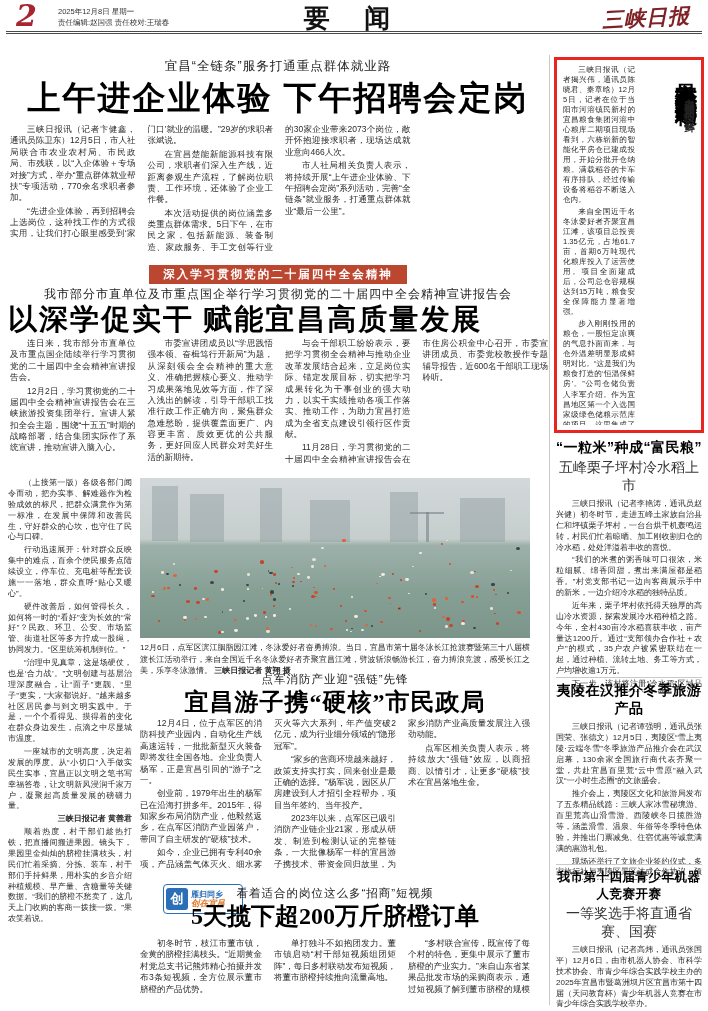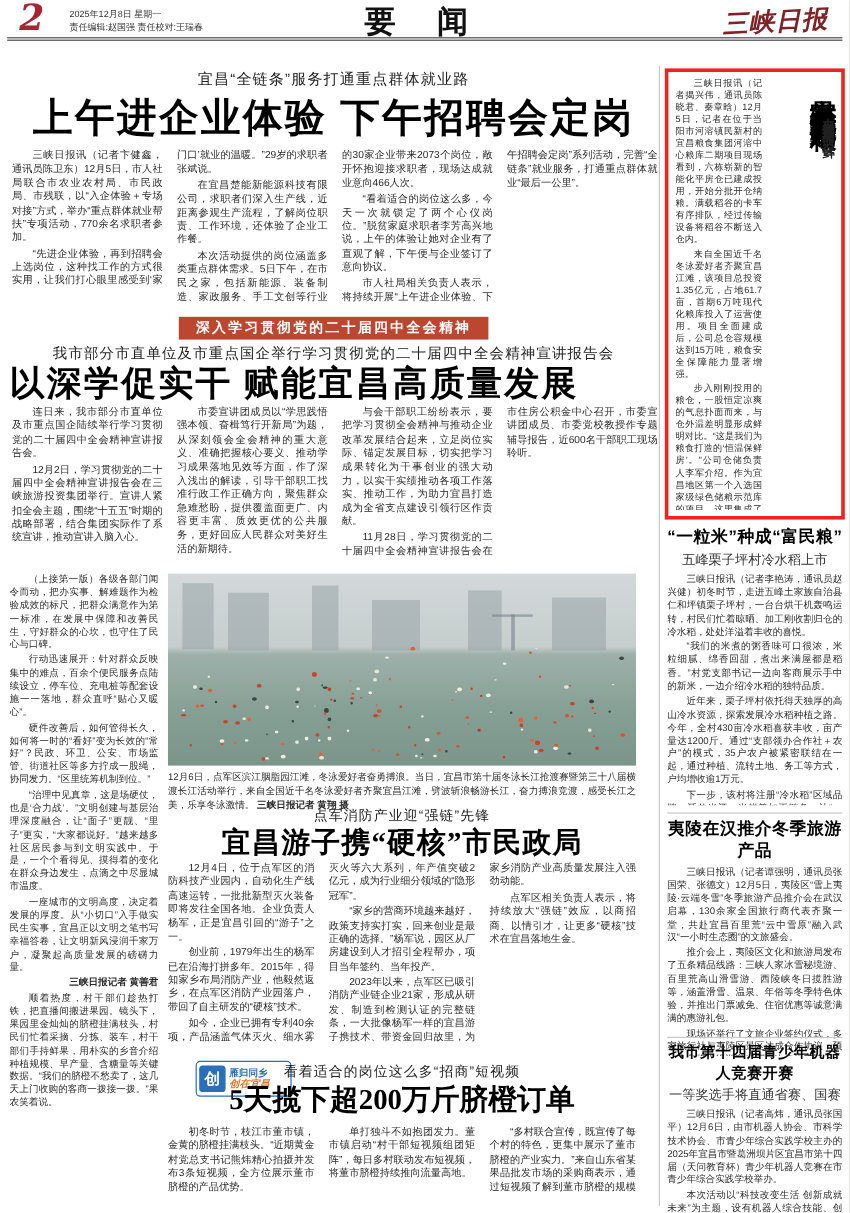--- a/index.html
+++ b/index.html
@@ -78,21 +78,21 @@
   .badge-l1{font-size:8px;font-weight:bold;color:#2a6fb8;}
   .badge-l2{font-size:8.5px;font-weight:bold;color:#e07a2a;font-style:italic;}
   .org-kicker{position:absolute;left:140px;top:886px;width:390px;font-size:11.5px;}
   .org-headline{position:absolute;left:140px;top:900px;width:390px;text-align:center;
       font-family:"Liberation Serif",serif;font-size:24px;font-weight:bold;color:#000;}
   .org-body{position:absolute;left:140px;top:938px;width:390px;height:68px;columns:3;}
   
   .vline{position:absolute;left:549px;top:55px;width:1px;height:950px;background:#c9c9c9;}
   .rblock{position:absolute;left:556px;width:146px;}
   .r-headline{text-align:center;font-size:14px;font-weight:900;color:#000;letter-spacing:.5px;}
-  .r-sub{text-align:center;font-size:11px;color:#333;margin-top:2px;}
+  .r-sub{text-align:center;font-size:14px;color:#333;margin-top:2px;}
   .colblock{font-size:8px;line-height:1.36;text-align:justify;color:#2a2a2a;overflow:hidden;margin-top:4px;}
   .hsep{position:absolute;left:556px;width:146px;height:1px;background:#c9c9c9;}
 </style>
 </head>
 <body>
 
 <div class="page">
 
   <div class="hdr">
     <div class="pagenum">2</div>
@@ -105,21 +105,20 @@
   </div>
   <div class="hdr-rule"></div>
 
   <div class="kicker topstory-kicker">宜昌“全链条”服务打通重点群体就业路</div>
   <div class="topstory-headline">上午进企业体验 下午招聘会定岗</div>
   <div class="body-cols topstory-body">
       <p>三峡日报讯（记者卞健鑫，通讯员陈卫东）12月5日，市人社局联合市农业农村局、市民政局、市残联，以“入企体验＋专场对接”方式，举办“重点群体就业帮扶”专项活动，770余名求职者参加。</p>
       <p>“先进企业体验，再到招聘会上选岗位，这种找工作的方式很实用，让我们打心眼里感受到‘家门口’就业的温暖。”29岁的求职者张斌说。</p>
       <p>在宜昌楚能新能源科技有限公司，求职者们深入生产线，近距离参观生产流程，了解岗位职责、工作环境，还体验了企业工作餐。</p>
       <p>本次活动提供的岗位涵盖多类重点群体需求。5日下午，在市民之家，包括新能源、装备制造、家政服务、手工文创等行业的30家企业带来2073个岗位，敞开怀抱迎接求职者，现场达成就业意向466人次。</p>
-      <p>“看着适合的岗位这么多，今天一次就锁定了两个心仪岗位。”脱贫家庭求职者李芳高兴地说，上午的体验让她对企业有了直观了解，下午便与企业签订了意向协议。</p>
       <p>市人社局相关负责人表示，将持续开展“上午进企业体验、下午招聘会定岗”系列活动，完善“全链条”就业服务，打通重点群体就业“最后一公里”。</p>
     </div>
 
   <div class="redbox">
     <div class="vbody">
         <p>三峡日报讯（记者揭兴伟，通讯员陈晓君、秦章晗）12月5日，记者在位于当阳市河溶镇民新村的宜昌粮食集团河溶中心粮库二期项目现场看到，六栋崭新的智能化平房仓已建成投用，开始分批开仓纳粮。满载稻谷的卡车有序排队，经过传输设备将稻谷不断送入仓内。</p>
         <p>来自全国近千名冬泳爱好者齐聚宜昌江滩，该项目总投资1.35亿元，占地61.7亩，首期6万吨现代化粮库投入了运营使用。项目全面建成后，公司总仓容规模达到15万吨，粮食安全保障能力显著增强。</p>
         <p>步入刚刚投用的粮仓，一股恒定凉爽的气息扑面而来，与仓外温差明显形成鲜明对比。“这是我们为粮食打造的‘恒温保鲜房’。”公司仓储负责人李军介绍。作为宜昌地区第一个入选国家级绿色储粮示范库的项目，这里集成了充氮气调、多层控温、内环流控温等一系列绿色储粮技术。</p>
       </div>
     <div class="vtitle">

